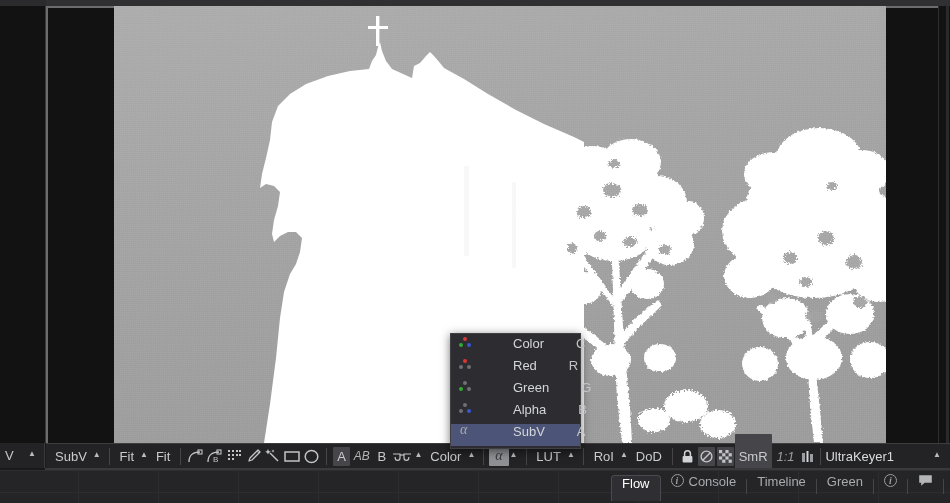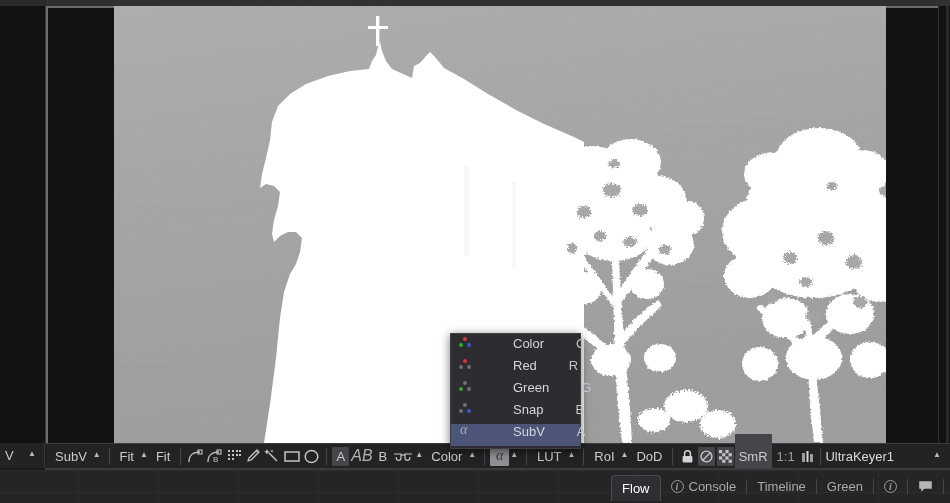--- a/index.html
+++ b/index.html
@@ -120,21 +120,21 @@
     box-sizing: border-box;
   }
   .tb-btn {
     color: #c9cbcf;
     font-size: 13px;
     line-height: 1;
     padding: 4px 5px;
     white-space: nowrap;
     cursor: default;
   }
-  .tb-btn.muted { color: #b7b9bd; }
+  .tb-btn.muted { color: #b7b9bd; font-style: italic; }
   .tb-arrow {
     color: #b9bbbf;
     font-size: 8px;
     padding: 0 3px 3px 1px;
     line-height: 1;
   }
   .tb-sep {
     width: 1px;
     height: 17px;
     background: #46464a;
@@ -257,21 +257,21 @@
     position: absolute;
     right: 0; top: 470px;
     height: 33px;
     display: flex;
     align-items: center;
     padding-right: 6px;
     z-index: 20;
   }
   .tab {
     display: flex;
-    align-items: center;
+    align-items: flex-start;
     gap: 5px;
     height: 26px;
     padding: 0 10px;
     color: #a8aaae;
     font-size: 13px;
     cursor: default;
   }
   .tab.active {
     background: #2f2f33;
     color: #ffffff;
@@ -491,21 +491,21 @@
       <span class="chan-label">Green</span>
       <span class="chan-key">G</span>
     </div>
 
     <div class="chan-row">
       <span class="chan-ico">
         <span class="dot r"></span>
         <span class="dot g"></span>
         <span class="dot b" style="background:#3a56d4"></span>
       </span>
-      <span class="chan-label">Snap</span>
+      <span class="chan-label">Alpha</span>
       <span class="chan-key">B</span>
     </div>
 
     <div class="chan-row selected">
       <span class="chan-ico">
         <span class="alpha-glyph">α</span>
       </span>
       <span class="chan-label">SubV</span>
       <span class="chan-key">A</span>
     </div>
@@ -582,21 +582,21 @@
         <ellipse cx="8.5" cy="7.5" rx="6.3" ry="6" fill="none" stroke="#c2c4c8" stroke-width="1.5"></ellipse>
       </svg>
     </div>
 
     <div class="tb-sep"></div>
 
     <div class="tb-icon tb-toggle-on">
       <span style="color:#c9cbcf;font-size:13px">A</span>
     </div>
     <div class="tb-icon" style="width:24px">
-      <span style="color:#b0b2b6;font-size:16px;font-style:italic">AB</span>
+      <span style="color:#b0b2b6;font-size:12px;font-style:italic">AB</span>
     </div>
     <div class="tb-icon">
       <span style="color:#c9cbcf;font-size:13px">B</span>
     </div>
 
     <div class="tb-icon" style="width:22px">
       <svg width="20" height="11" viewBox="0 0 20 11">
         <path d="M1,3 h7 v4 a2.4,2.4 0 0 1 -4.8,0 v-1" fill="none" stroke="#c2c4c8" stroke-width="1.2"></path>
         <path d="M19,3 h-7 v4 a2.4,2.4 0 0 0 4.8,0 v-1" fill="none" stroke="#c2c4c8" stroke-width="1.2"></path>
         <path d="M8,4 h4" stroke="#c2c4c8" stroke-width="1.2"></path>

